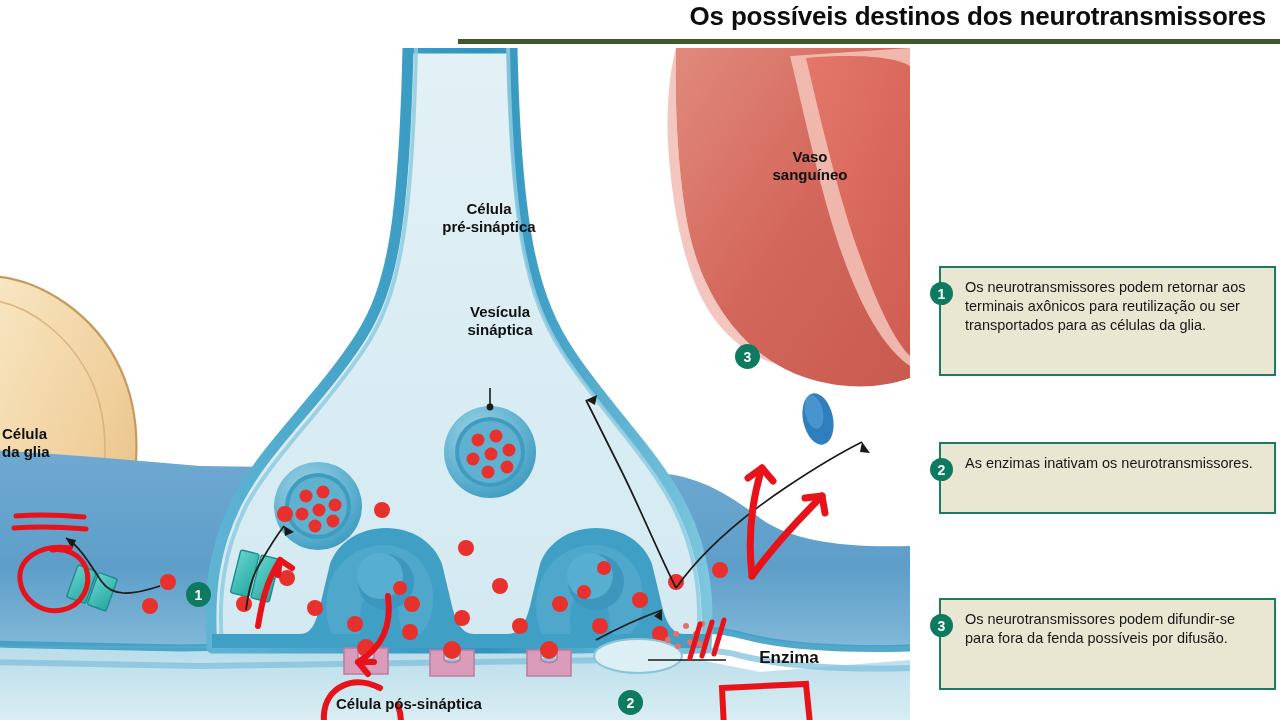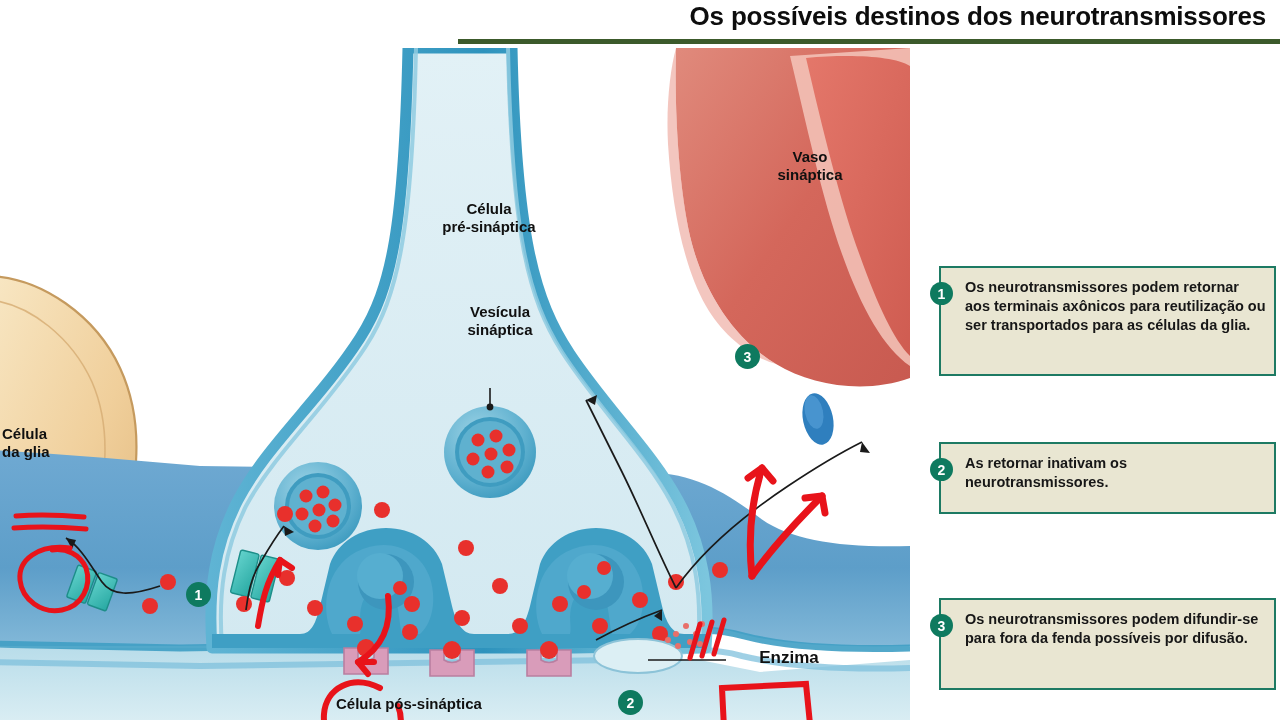--- a/index.html
+++ b/index.html
@@ -28,21 +28,21 @@
     position:absolute;background:#e9e6d2;border:2px solid #1d7a63;
     box-sizing:border-box;
   }
   .legend-box .badge{
     position:absolute;left:-11px;top:14px;width:23px;height:23px;border-radius:50%;
     background:#0e7a5f;color:#ffffff;font-size:14px;font-weight:bold;
     display:flex;align-items:center;justify-content:center;line-height:1;
   }
   .legend-box .ltext{
     position:absolute;left:24px;top:10px;right:8px;
-    font-size:14.5px;line-height:1.32;color:#171717;font-weight:700;
+    font-size:14.5px;line-height:1.32;color:#171717;font-weight:400;
   }
   #legend-1{left:939px;top:266px;width:337px;height:110px;}
   #legend-2{left:939px;top:442px;width:337px;height:72px;}
   #legend-3{left:939px;top:598px;width:337px;height:92px;}
 
   
   #diagram{position:absolute;left:0px;top:48px;width:910px;height:672px;display:block;}
 
   .dlabel{
     position:absolute;font-size:15px;color:#101010;font-weight:600;
@@ -327,34 +327,34 @@
     </g>
   </svg>
 
   <div class="dlabel" id="lbl-pre">Célula
 pré-sináptica</div>
   <div class="dlabel" id="lbl-ves">Vesícula
 sináptica</div>
   <div class="dlabel" id="lbl-glia">Célula
 da glia</div>
   <div class="dlabel" id="lbl-vaso">Vaso
-sináptica</div>
+sanguíneo</div>
   <div class="dlabel" id="lbl-pos">Célula pós-sináptica</div>
   <div class="dlabel" id="lbl-enz">Enzima</div>
 
   <div class="marker" id="mk-1">1</div>
   <div class="marker" id="mk-2">2</div>
   <div class="marker" id="mk-3">3</div>
 
   <div class="legend-box" id="legend-1">
     <div class="badge">1</div>
     <div class="ltext">Os neurotransmissores podem retornar aos terminais axônicos para reutilização ou ser transportados para as células da glia.</div>
   </div>
   <div class="legend-box" id="legend-2">
     <div class="badge">2</div>
-    <div class="ltext">As retornar inativam os neurotransmissores.</div>
+    <div class="ltext">As enzimas inativam os neurotransmissores.</div>
   </div>
   <div class="legend-box" id="legend-3">
     <div class="badge">3</div>
     <div class="ltext">Os neurotransmissores podem difundir-se para fora da fenda possíveis por difusão.</div>
   </div>
 
 </div>
 
 </body></html>

